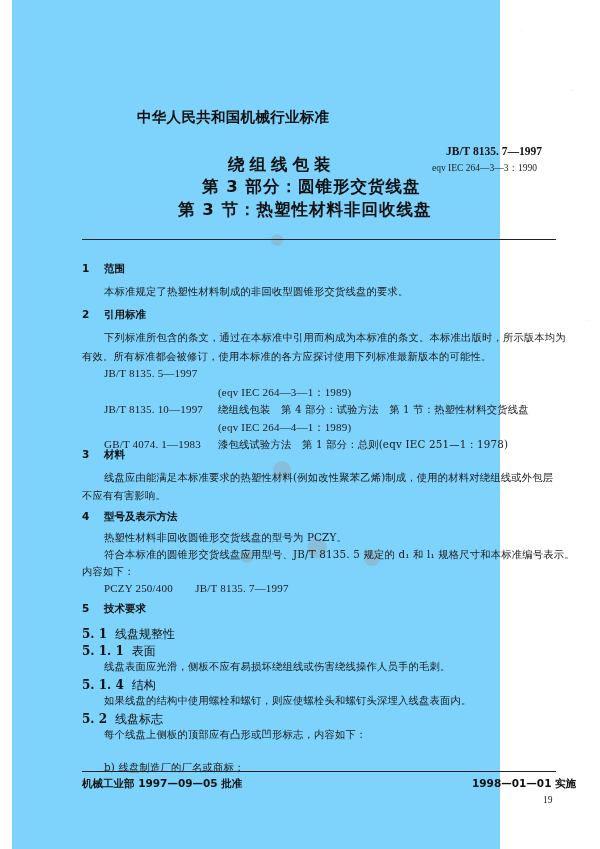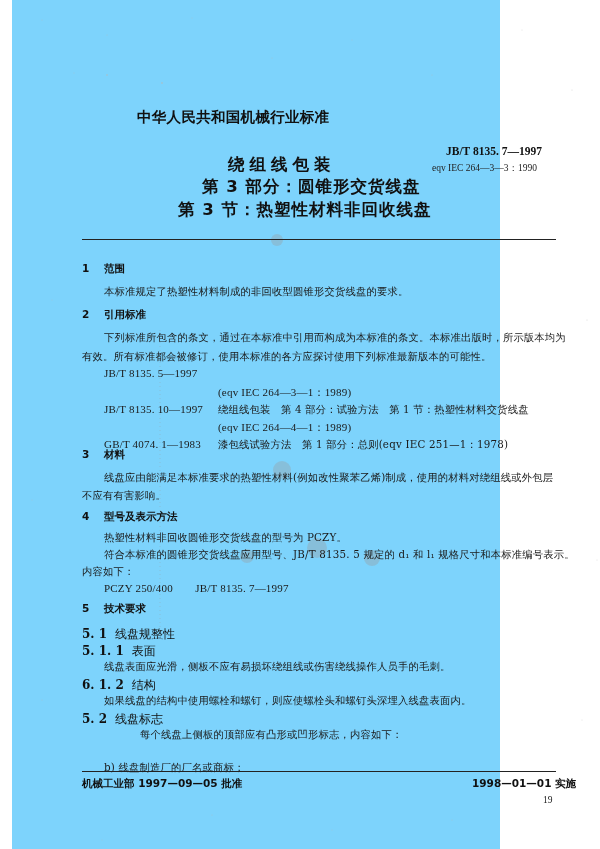--- a/index.html
+++ b/index.html
@@ -218,28 +218,28 @@
 
   <div class="abs h2" style="left:70px; top:626px;">
     <span class="num">5. 1</span><span>线盘规整性</span>
   </div>
   <div class="abs h2" style="left:70px; top:643px;">
     <span class="num">5. 1. 1</span><span>表面</span>
   </div>
   <div class="abs p" style="left:92px; top:660px;">线盘表面应光滑，侧板不应有易损坏绕组线或伤害绕线操作人员手的毛刺。</div>
 
   <div class="abs h2" style="left:70px; top:677px;">
-    <span class="num">6. 1. 2</span><span>结构</span>
+    <span class="num">5. 1. 4</span><span>结构</span>
   </div>
   <div class="abs p" style="left:92px; top:694px;">如果线盘的结构中使用螺栓和螺钉，则应使螺栓头和螺钉头深埋入线盘表面内。</div>
 
   <div class="abs h2" style="left:70px; top:711px;">
     <span class="num">5. 2</span><span>线盘标志</span>
   </div>
-  <div class="abs p" style="left:92px; top:728px;margin-left:36px;">每个线盘上侧板的顶部应有凸形或凹形标志，内容如下：</div>
+  <div class="abs p" style="left:92px; top:728px;">每个线盘上侧板的顶部应有凸形或凹形标志，内容如下：</div>
   <div class="abs p" style="left:92px; top:761px;">b) 线盘制造厂的厂名或商标；</div>
 
   <div class="rule-bottom" style="top:771px;"></div>
 
   <div class="abs footer-left" style="top:777px;">机械工业部 1997—09—05 批准</div>
   <div class="abs footer-right" style="top:777px;">1998—01—01 实施</div>
   <div class="abs page-num" style="top:795px;text-align:right;">19</div>
 
 </div>
 

